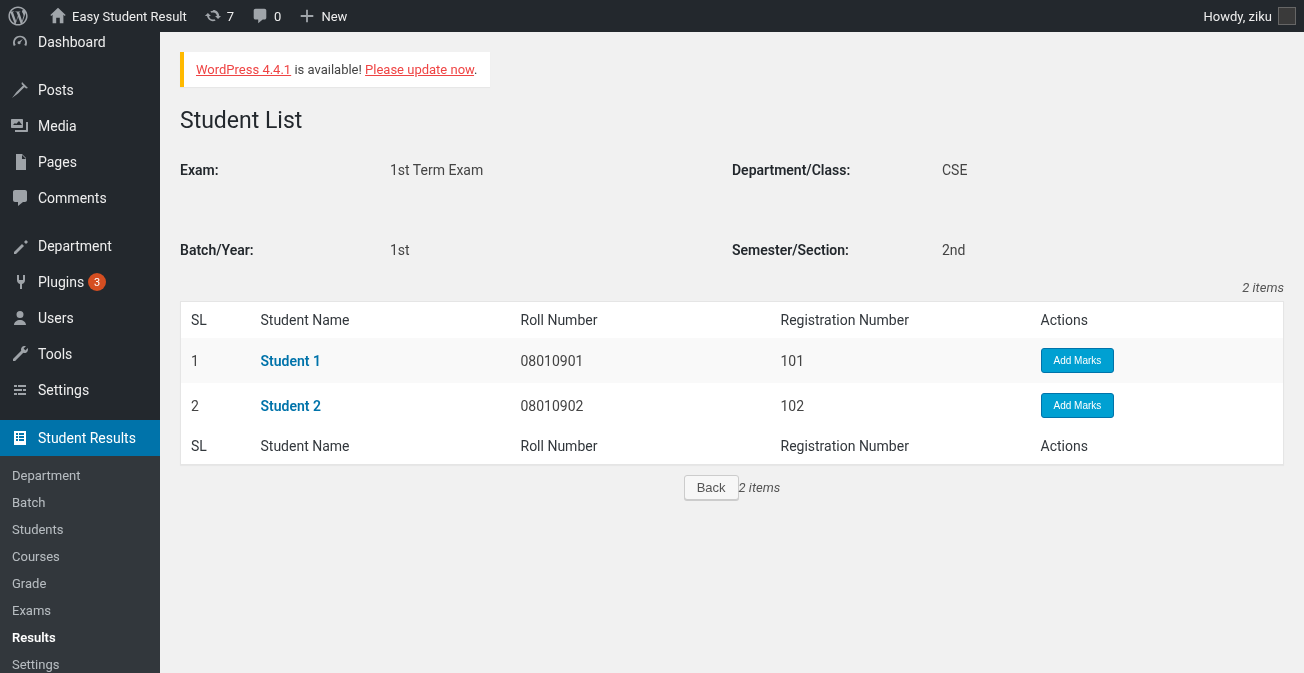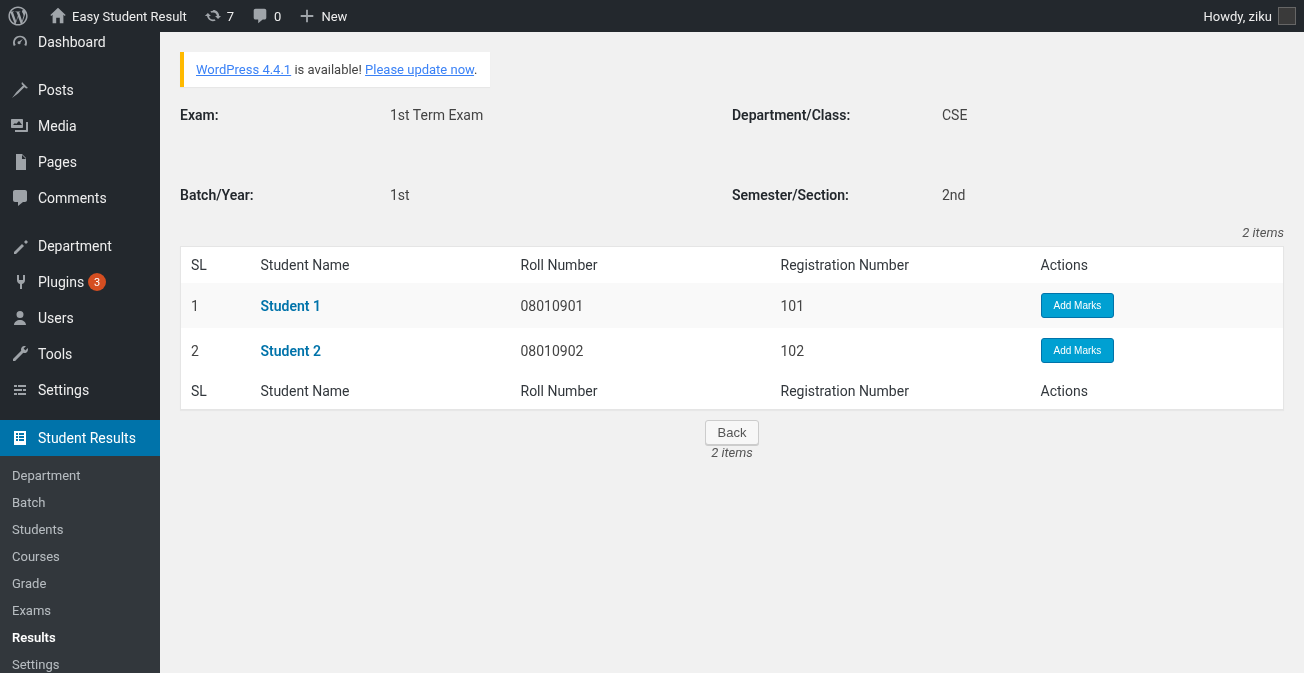--- a/index.html
+++ b/index.html
@@ -22,37 +22,37 @@
 .menu-item.current::after { content: ""; position: absolute; right: -8px; top: 50%; margin-top: -8px; border: 8px solid transparent; border-right-color: #f1f1f1; }
 .menu-separator { height: 12px; }
 .submenu { background: #32373c; padding: 6px 0; }
 .submenu-item { padding: 6px 12px; font-size: 13px; color: rgba(240,245,250,.7); cursor: pointer; }
 .submenu-item.current { color: #fff; font-weight: 600; }
 .update-badge { display: inline-flex; align-items: center; justify-content: center; min-width: 18px; height: 18px; border-radius: 9px; background: #d54e21; color: #fff; font-size: 11px; padding: 0 5px; margin-left: 4px; }
 
 
 .content { margin-left: 160px; margin-top: 32px; padding: 20px; }
 .update-notice { background: #fff; border-left: 4px solid #ffba00; box-shadow: 0 1px 1px rgba(0,0,0,.04); padding: 10px 12px; margin-bottom: 20px; display: inline-block; }
-.update-notice a { color: #3b82f6; text-decoration: underline; }
+.update-notice a { color: #ef4444; text-decoration: underline; }
 h1.page-title { font-size: 23px; font-weight: 400; color: #23282d; margin-bottom: 28px; }
 
 .meta-grid { display: grid; grid-template-columns: 210px 1fr 210px 1fr; row-gap: 64px; margin-bottom: 22px; font-size: 14px; }
 .meta-grid .k { font-weight: 600; color: #23282d; }
 .meta-grid .v { color: #444; }
 
 .tablenav { text-align: right; color: #555; font-size: 13px; font-style: italic; margin: 6px 0; }
 
 table.list { width: 100%; border-collapse: collapse; background: #fff; border: 1px solid #e5e5e5; box-shadow: 0 1px 1px rgba(0,0,0,.04); }
 table.list thead th, table.list tfoot th { text-align: left; font-weight: 400; font-size: 14px; padding: 10px 10px; color: #32373c; }
 table.list tbody td { padding: 10px 10px; font-size: 14px; vertical-align: middle; }
 table.list tbody tr:nth-child(odd) { background: #f9f9f9; }
 .student-link { color: #0073aa; font-weight: 600; text-decoration: none; }
 .btn-primary { background: #00a0d2; border: 1px solid #0073aa; color: #fff; padding: 6px 12px; border-radius: 3px; cursor: pointer; font-size: 10px; }
 
-.bottom-row { display: flex; align-items: center; justify-content: flex-end; margin-top: 10px; flex-direction: column; }
+.bottom-row { display: flex; align-items: center; justify-content: center; margin-top: 10px; }
 .btn-secondary { background: #f7f7f7; border: 1px solid #ccc; color: #555; padding: 4px 12px; border-radius: 3px; cursor: pointer; font-size: 13px; box-shadow: 0 1px 0 #ccc; }
 
 
 .col-sl { width: 70px; }
 .col-name { width: 260px; }
 .col-roll { width: 260px; }
 .col-reg { width: 260px; }
 </style>
 </head>
 <body>
@@ -212,20 +212,21 @@
       <div class="submenu-item current">Results</div>
       <div class="submenu-item">Settings</div>
     </div>
 </div>
 
 <div class="content">
   <div class="update-notice">
     <a href="#">WordPress 4.4.1</a><span> is available! </span><a href="#">Please update now</a><span>.</span>
   </div>
 
+  <h1 class="page-title">Student List</h1>
 
   <div class="meta-grid">
     <div class="k">Exam:</div>
     <div class="v">1st Term Exam</div>
     <div class="k">Department/Class:</div>
     <div class="v">CSE</div>
     <div class="k">Batch/Year:</div>
     <div class="v">1st</div>
     <div class="k">Semester/Section:</div>
     <div class="v">2nd</div>

